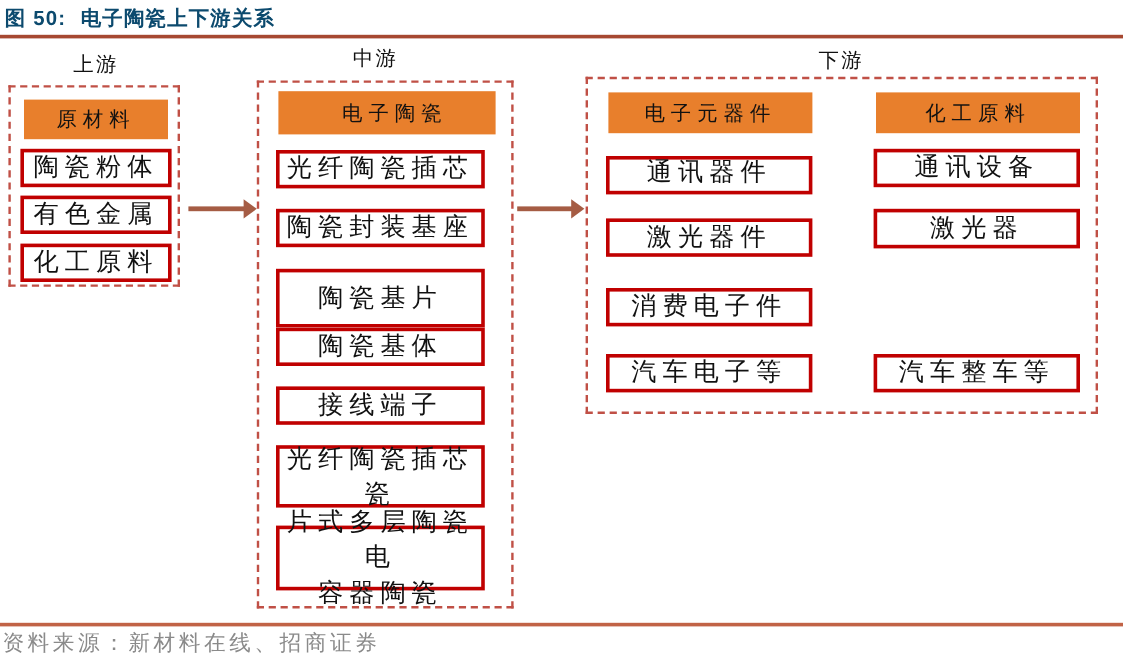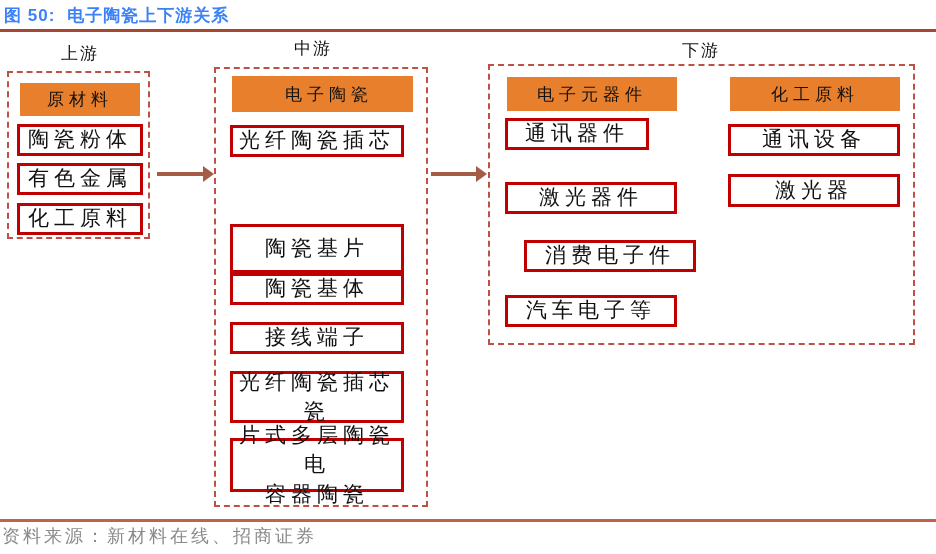--- a/index.html
+++ b/index.html
@@ -4,21 +4,21 @@
 <style>
   html,body{margin:0;padding:0;background:#fff;}
   #figure{
     position:relative;width:936px;height:554px;background:#fff;overflow:hidden;
     font-family:"Liberation Serif","DejaVu Serif",serif;color:#111;
   }
   
   .fig-title{
     position:absolute;left:4px;top:4px;height:24px;white-space:nowrap;
     font-family:"Liberation Sans","DejaVu Sans",sans-serif;
-    font-weight:bold;font-size:17px;color:#3b82f6;letter-spacing:1px;
+    font-weight:bold;font-size:17px;color:#0c4a6e;letter-spacing:1px;
   }
   .fig-title .prefix{margin-right:12px;}
   .rule{position:absolute;left:0;width:936px;height:3px;}
   .rule-top{top:29px;background:#A64831;}
   .rule-bottom{top:519px;background:#C16346;}
   
   .sec-label{
     position:absolute;width:70px;text-align:center;font-size:17px;
     letter-spacing:2px;color:#111;
   }
@@ -87,20 +87,23 @@
   <div class="arrow arrow1">
     <div class="shaft"></div>
     <div class="head"></div>
   </div>
 
   <div class="panel panel-mid">
     <div class="hdr" style="left:16px;top:7px;width:168px;height:36px;padding-left:13px;">电子陶瓷</div>
     <div class="box" style="left:14px;top:56px;width:174px;height:32px;">
         <span>光纤陶瓷插芯</span>
       </div>
+    <div class="box" style="left:14px;top:105px;width:174px;height:32px;">
+        <span>陶瓷封装基座</span>
+      </div>
     <div class="box" style="left:14px;top:155px;width:174px;height:49px;">
         <span>陶瓷基片</span>
       </div>
     <div class="box" style="left:14px;top:204px;width:174px;height:32px;">
         <span>陶瓷基体</span>
       </div>
     <div class="box" style="left:14px;top:253px;width:174px;height:32px;">
         <span>接线端子</span>
       </div>
     <div class="box" style="left:14px;top:302px;width:174px;height:52px;">
@@ -114,38 +117,41 @@
   </div>
 
   <div class="arrow arrow2">
     <div class="shaft"></div>
     <div class="head"></div>
   </div>
 
   <div class="panel panel-down">
 
     <div class="hdr" style="left:17px;top:11px;width:170px;height:34px;">电子元器件</div>
-    <div class="box" style="left:15px;top:52px;width:144px;height:32px;">
+    <div class="box" style="left:15px;top:64px;width:172px;height:32px;font-family:Liberation Mono, monospace;">
         <span>通讯器件</span>
       </div>
     <div class="box" style="left:15px;top:116px;width:172px;height:32px;">
         <span>激光器件</span>
       </div>
-    <div class="box" style="left:15px;top:174px;width:172px;height:32px;margin-left:19px;">
+    <div class="box" style="left:15px;top:174px;width:172px;height:32px;">
         <span>消费电子件</span>
       </div>
     <div class="box" style="left:15px;top:229px;width:172px;height:32px;">
         <span>汽车电子等</span>
       </div>
 
     <div class="hdr" style="left:240px;top:11px;width:170px;height:34px;">化工原料</div>
     <div class="box" style="left:238px;top:58px;width:172px;height:32px;">
         <span>通讯设备</span>
       </div>
     <div class="box" style="left:238px;top:108px;width:172px;height:33px;">
         <span>激光器</span>
       </div>
+    <div class="box" style="left:238px;top:229px;width:172px;height:32px;">
+        <span>汽车整车等</span>
+      </div>
   </div>
 
   <div class="rule rule-bottom"></div>
   <div class="source">资料来源：新材料在线、招商证券</div>
 
 </div>
 
 </body></html>

